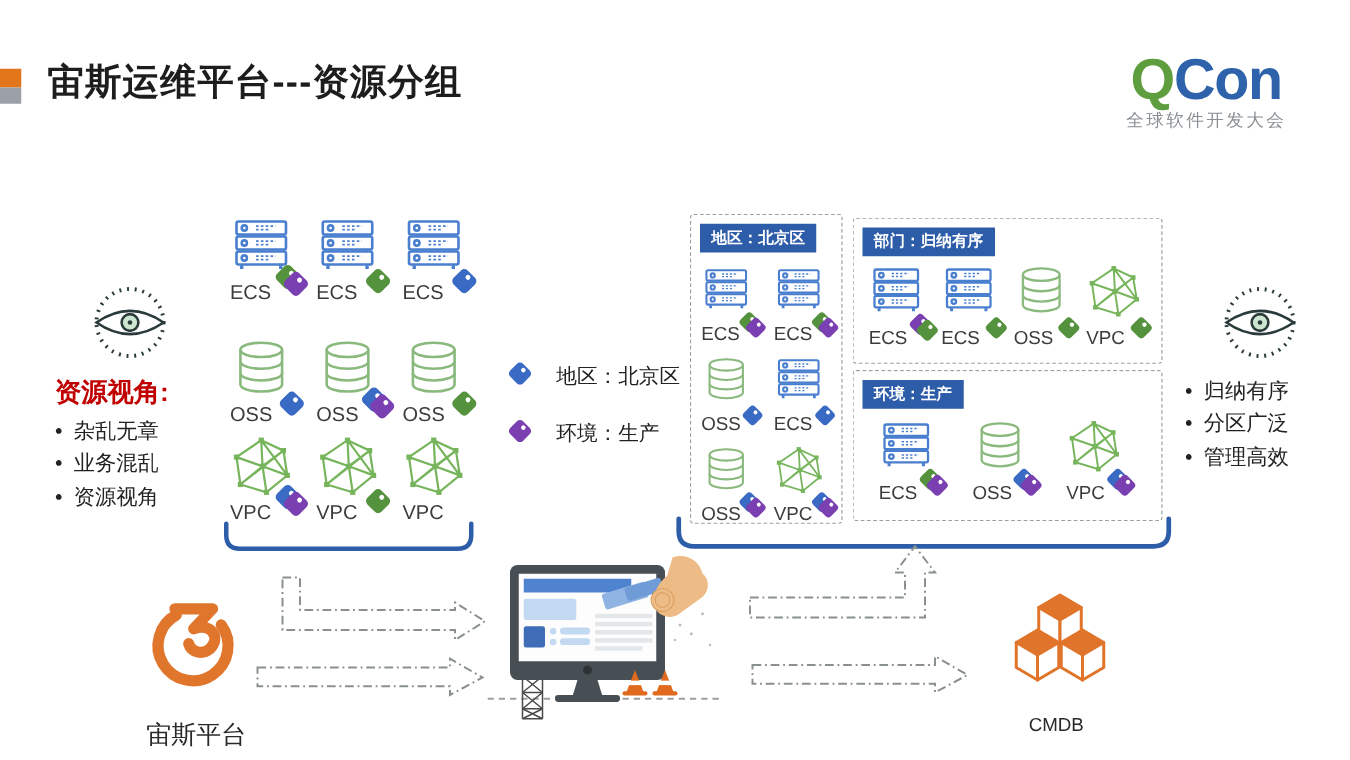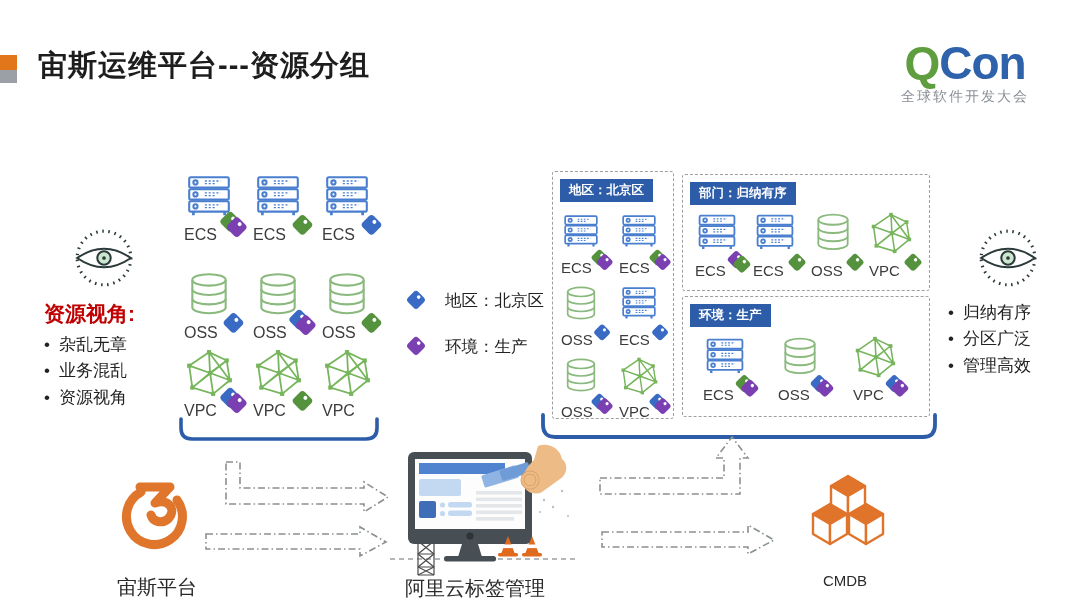--- a/index.html
+++ b/index.html
@@ -791,21 +791,20 @@
 
     <g>
       <path d="M118,92 L125,110 H111 Z" fill="#e06a1e"></path>
         <rect x="113" y="100.5" width="10" height="3.6" fill="#fff"></rect>
       <rect x="108" y="109" width="20" height="3.4" rx="1.6" fill="#e06a1e"></rect>
       <path d="M142,92 L149,110 H135 Z" fill="#e06a1e"></path>
         <rect x="137" y="100.5" width="10" height="3.6" fill="#fff"></rect>
       <rect x="132" y="109" width="20" height="3.4" rx="1.6" fill="#e06a1e"></rect>
     </g>
   </svg>
-  <div class="blabel" id="aliyun-label">阿里云标签管理</div>
 
   <svg id="cmdb-ic" width="96" height="84" viewBox="0 0 96 84">
     <g stroke="#e0742a" stroke-width="2.4" stroke-linejoin="round">
       <path d="M48,4 L65,14 L48,24 L31,14 Z" fill="#e0742a"></path>
       <path d="M31,14 L48,24 L48,44 L31,34 Z" fill="#fff"></path>
       <path d="M65,14 L48,24 L48,44 L65,34 Z" fill="#fff"></path>
       <path d="M30,32 L47,42 L30,52 L13,42 Z" fill="#e0742a"></path>
       <path d="M13,42 L30,52 L30,72 L13,62 Z" fill="#fff"></path>
       <path d="M47,42 L30,52 L30,72 L47,62 Z" fill="#fff"></path>
       <path d="M66,32 L83,42 L66,52 L49,42 Z" fill="#e0742a"></path>

